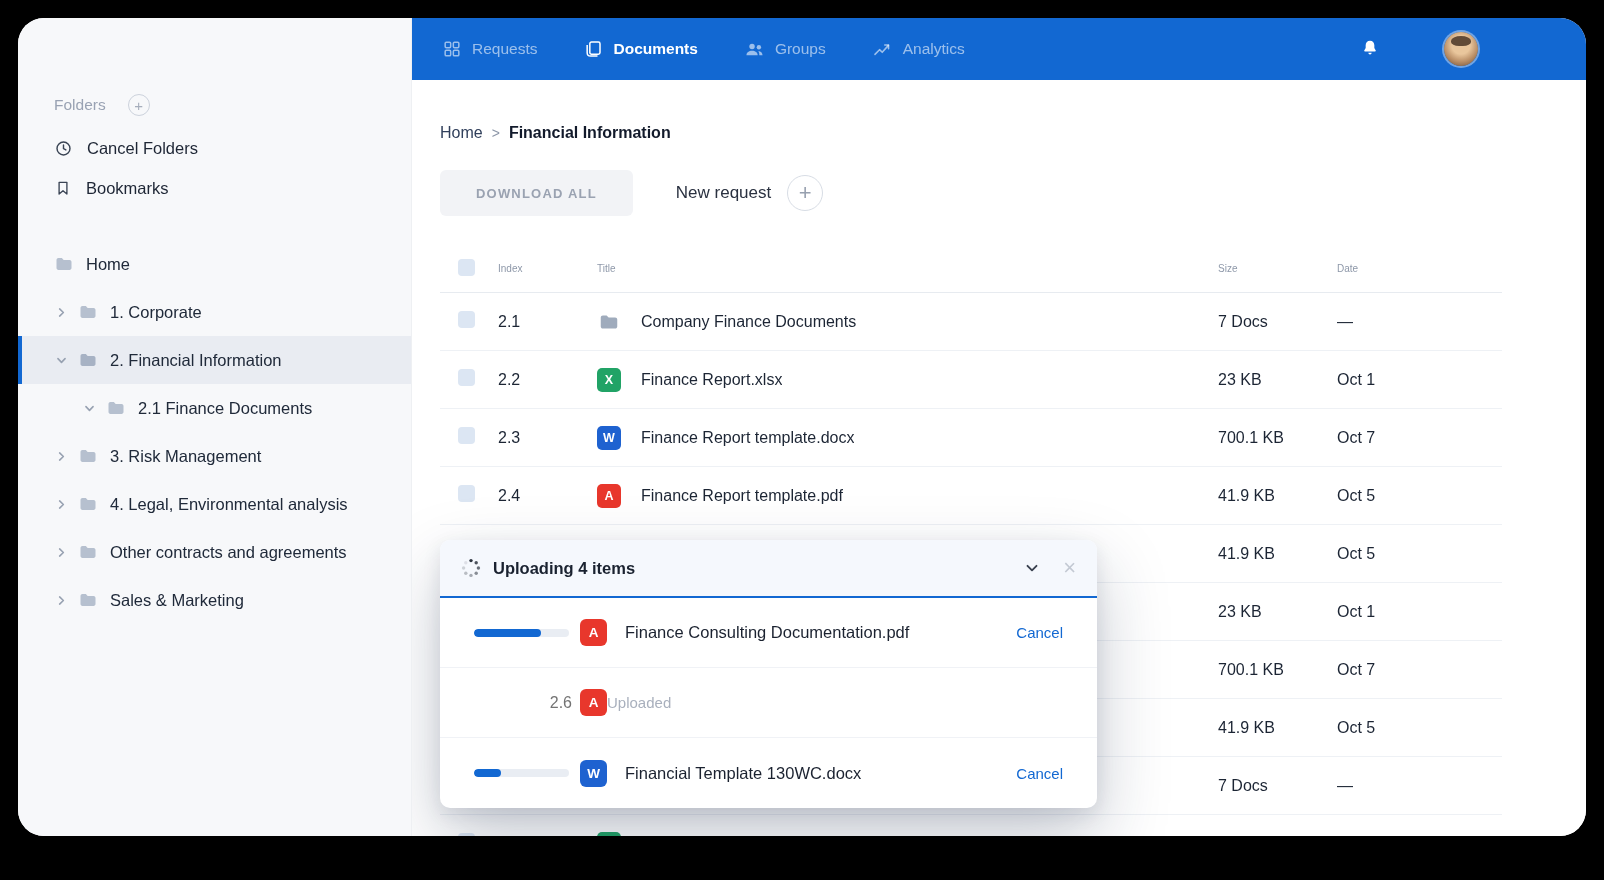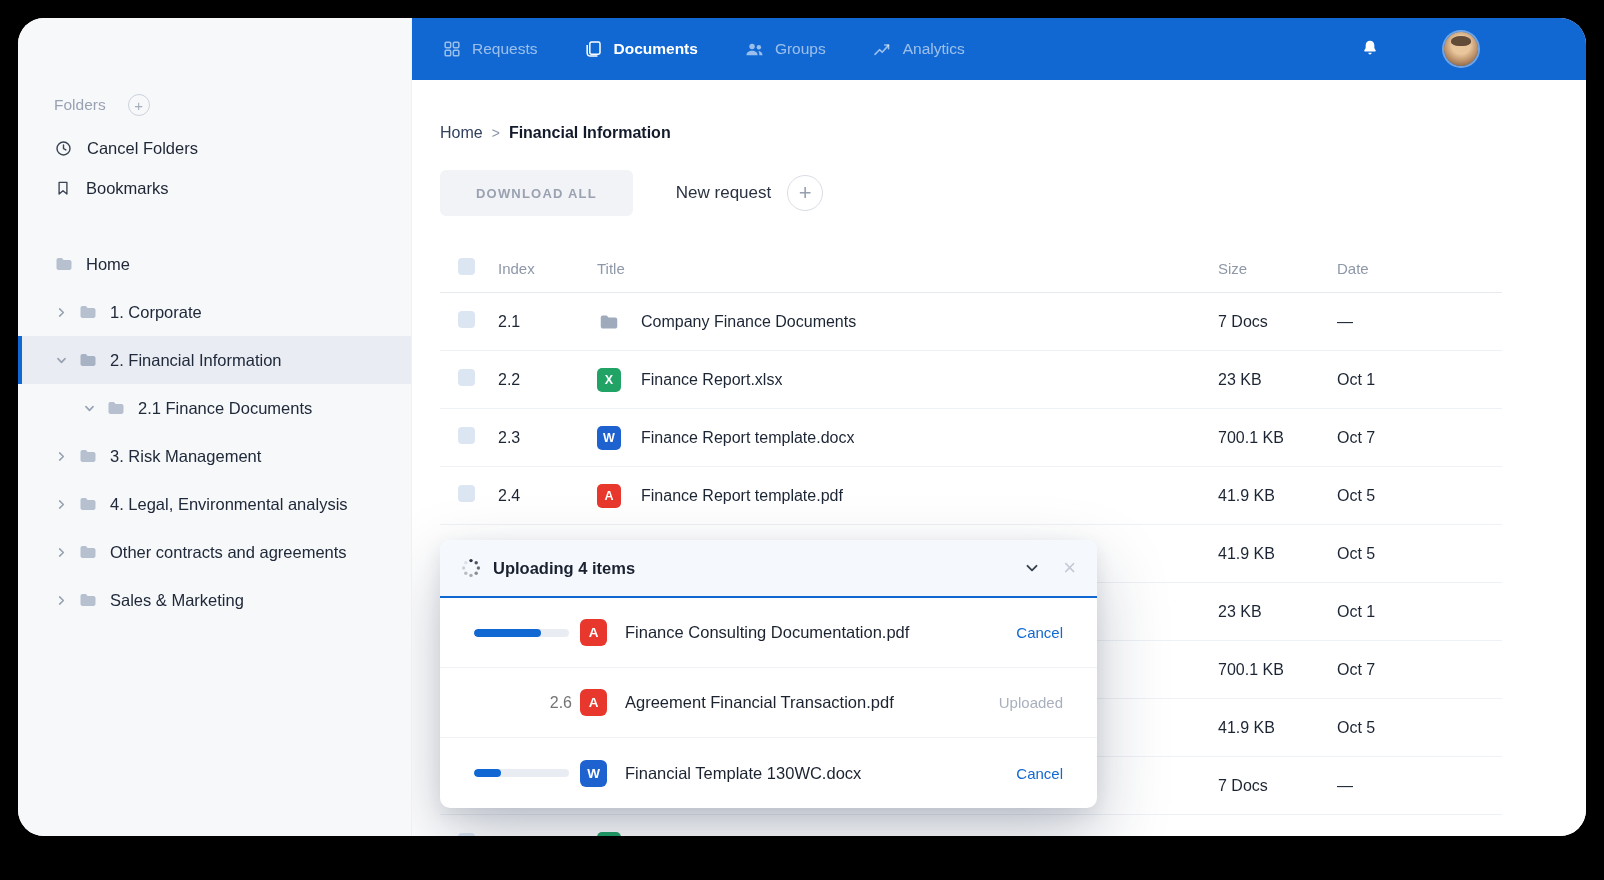--- a/index.html
+++ b/index.html
@@ -50,21 +50,21 @@
   .breadcrumb .bc-sep{color:#8c96a8;font-size:14px;}
   .breadcrumb .bc-current{color:#121a2b;font-weight:700;}
   .toolbar{position:absolute;top:90px;left:28px;display:flex;align-items:center;}
   .ghost-btn{height:46px;border:none;border-radius:6px;background:#f2f3f6;color:#9aa2b1;font-family:inherit;
     font-size:13px;font-weight:600;letter-spacing:1.2px;padding:0 36px;}
   .ghost-btn + .ghost-btn{margin-left:21px;}
   .new-request{display:flex;align-items:center;gap:16px;margin-left:43px;font-size:17px;color:#2a3140;font-weight:500;}
   
   .table{position:absolute;top:164px;left:28px;width:1062px;}
   .trow,.thead{display:grid;grid-template-columns:44px 99px 635px 119px 1fr;align-items:center;}
-  .thead{height:48px;border-bottom:1px solid #e7ebf0;color:#8e98a9;font-size:15px;}
+  .thead{height:48px;border-bottom:1px solid #e7ebf0;color:#8e98a9;font-size:10px;}
   .trow{height:57px;border-bottom:1px solid #eef1f5;font-size:16px;color:#1c2534;}
   .cell.idx,.hcell.idx{padding-left:14px;}
   .cell.title,.hcell.title{padding-left:14px;display:flex;align-items:center;gap:20px;min-width:0;}
   .checkbox{width:17px;height:17px;border-radius:4px;background:#dce6f3;margin-left:18px;display:inline-block;}
   .file-badge{width:24px;height:24px;border-radius:5px;color:#fff;font-weight:700;font-size:12.5px;
     display:inline-flex;align-items:center;justify-content:center;flex:0 0 24px;}
   .file-badge.xlsx{background:#21a366;}
   .file-badge.docx{background:#1e62d0;}
   .file-badge.pdf{background:#e8372c;}
   .folder-glyph{color:#9fabbc;display:inline-flex;flex:0 0 24px;justify-content:center;}
@@ -452,21 +452,20 @@
           <span class="file-badge pdf lg" data-interactable="false">A</span>
           <span class="up-name" data-interactable="false">Finance Consulting Documentation.pdf</span>
           <a class="up-cancel" data-interactable="true">Cancel</a>
         </div>
 
         <div class="up-row" data-interactable="false">
           <span class="left-zone">
             <span class="up-index" data-interactable="false">2.6</span>
           </span>
           <span class="file-badge pdf lg" data-interactable="false">A</span>
-          <span class="up-name" data-interactable="false">Agreement Financial Transaction.pdf</span>
           <span class="up-status" data-interactable="false">Uploaded</span>
         </div>
 
         <div class="up-row" data-interactable="false">
           <span class="left-zone">
             <span class="progress" data-interactable="false">
                 <span class="bar" style="width: 28%;"></span>
               </span>
           </span>
           <span class="file-badge docx lg" data-interactable="false">W</span>

